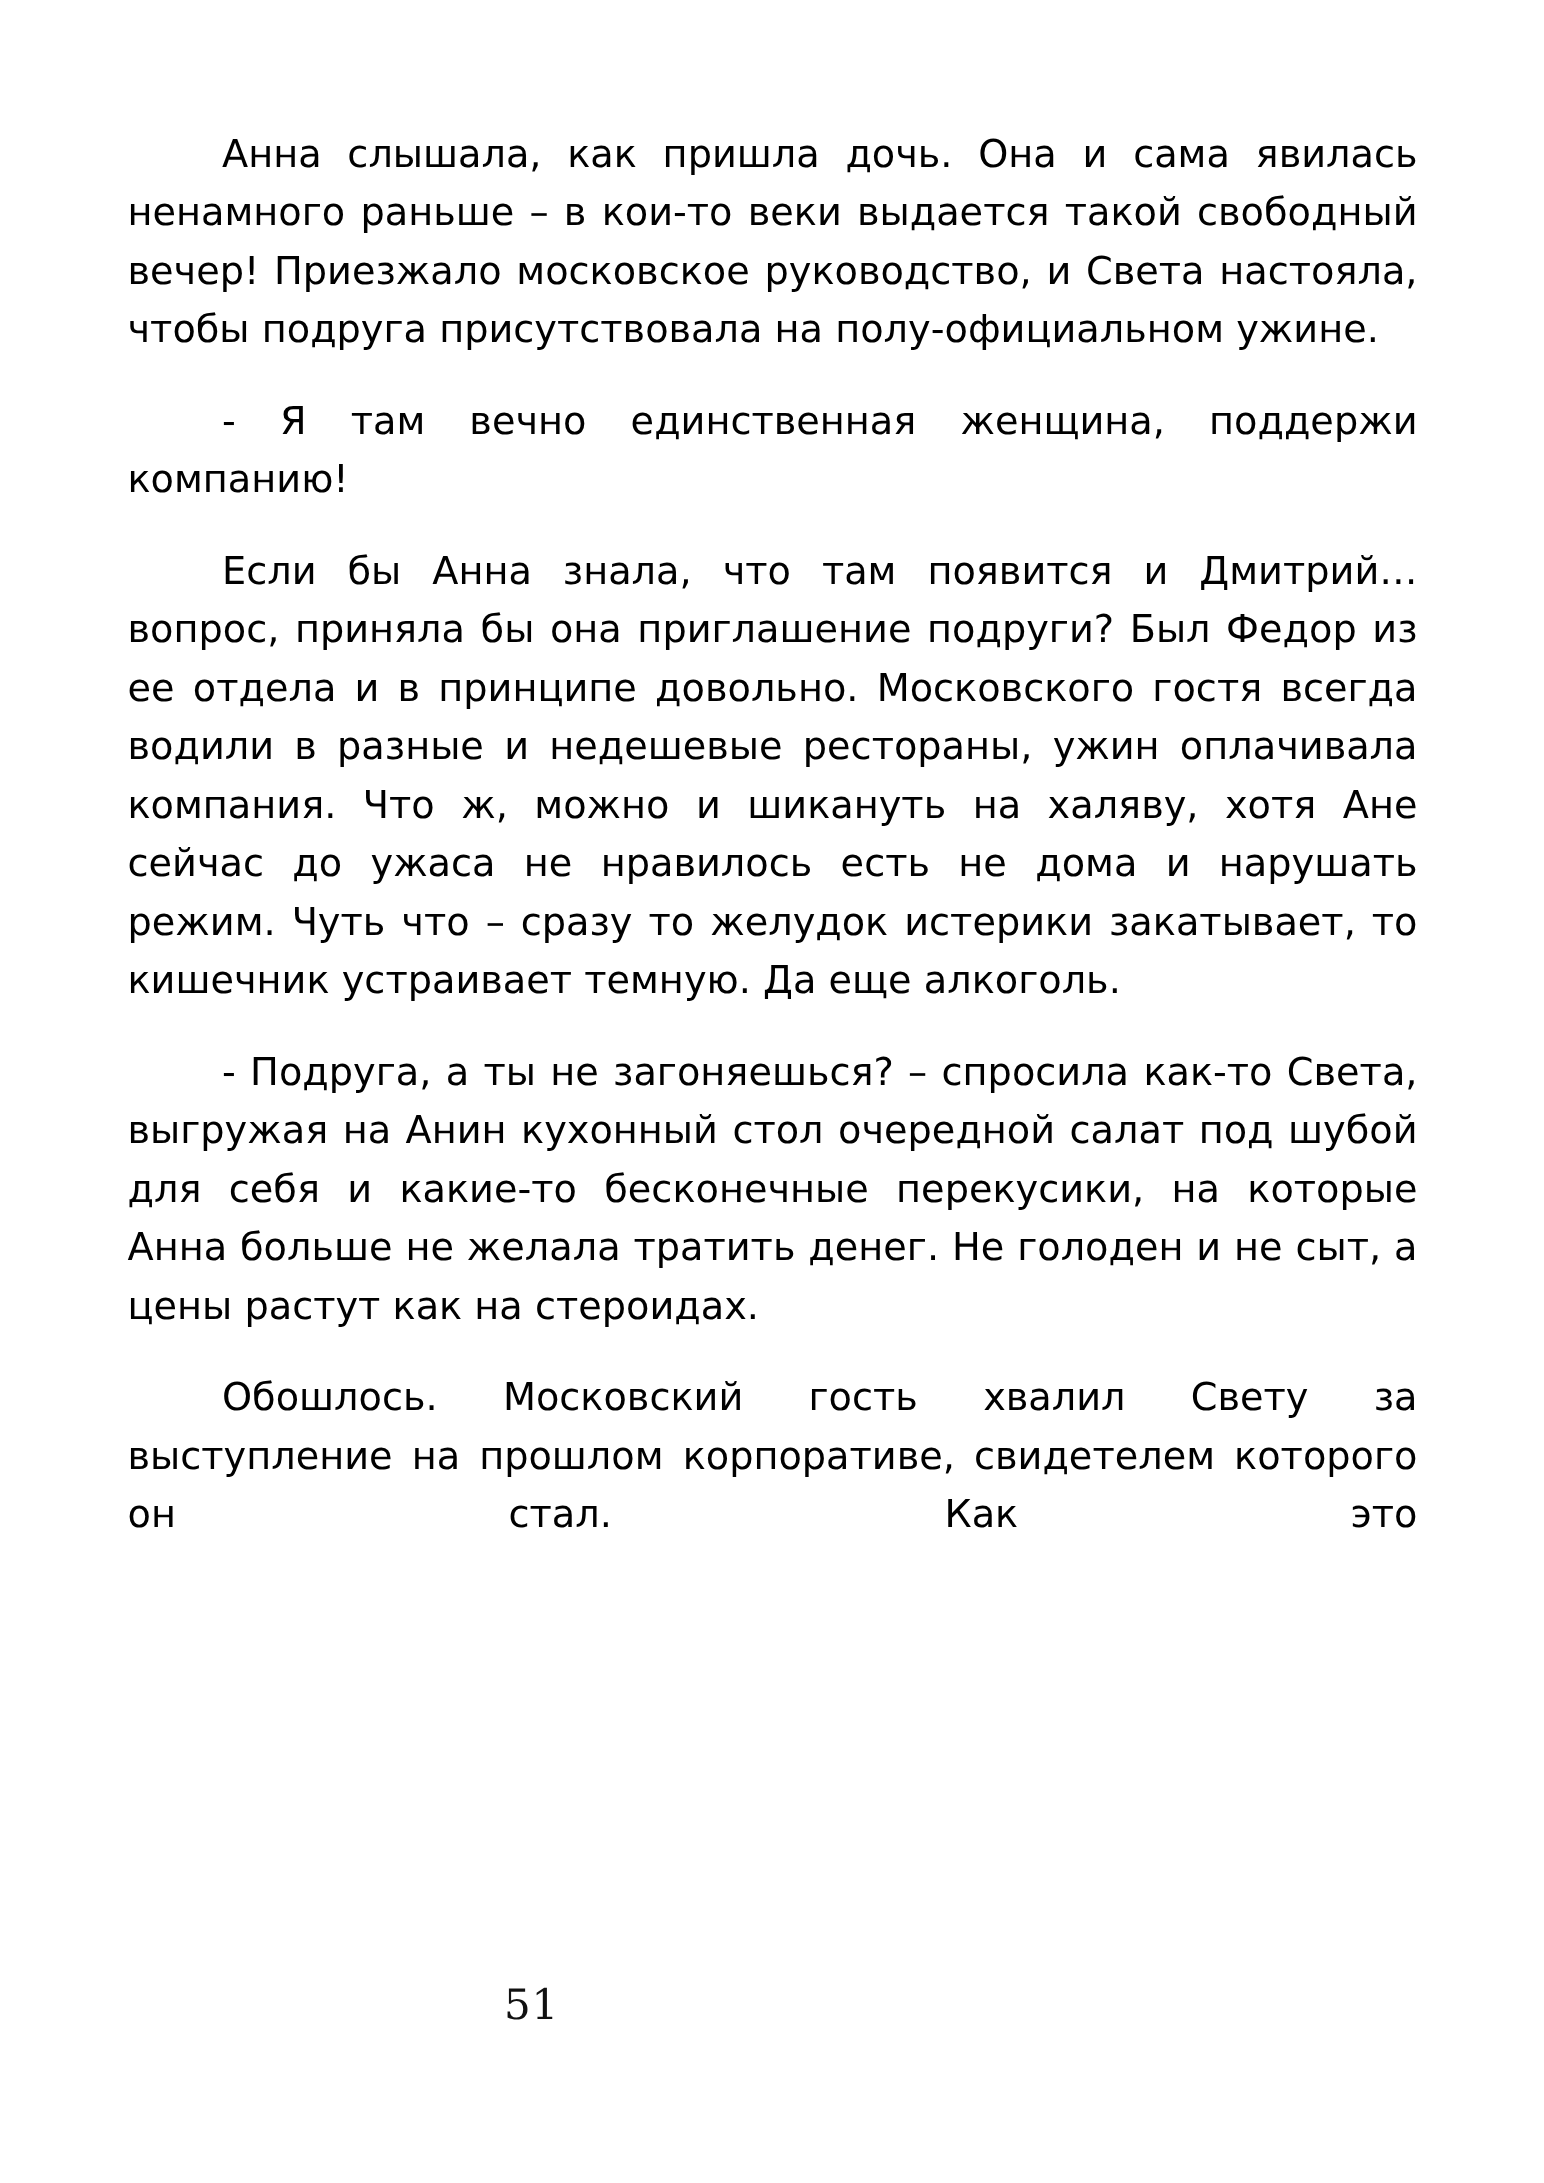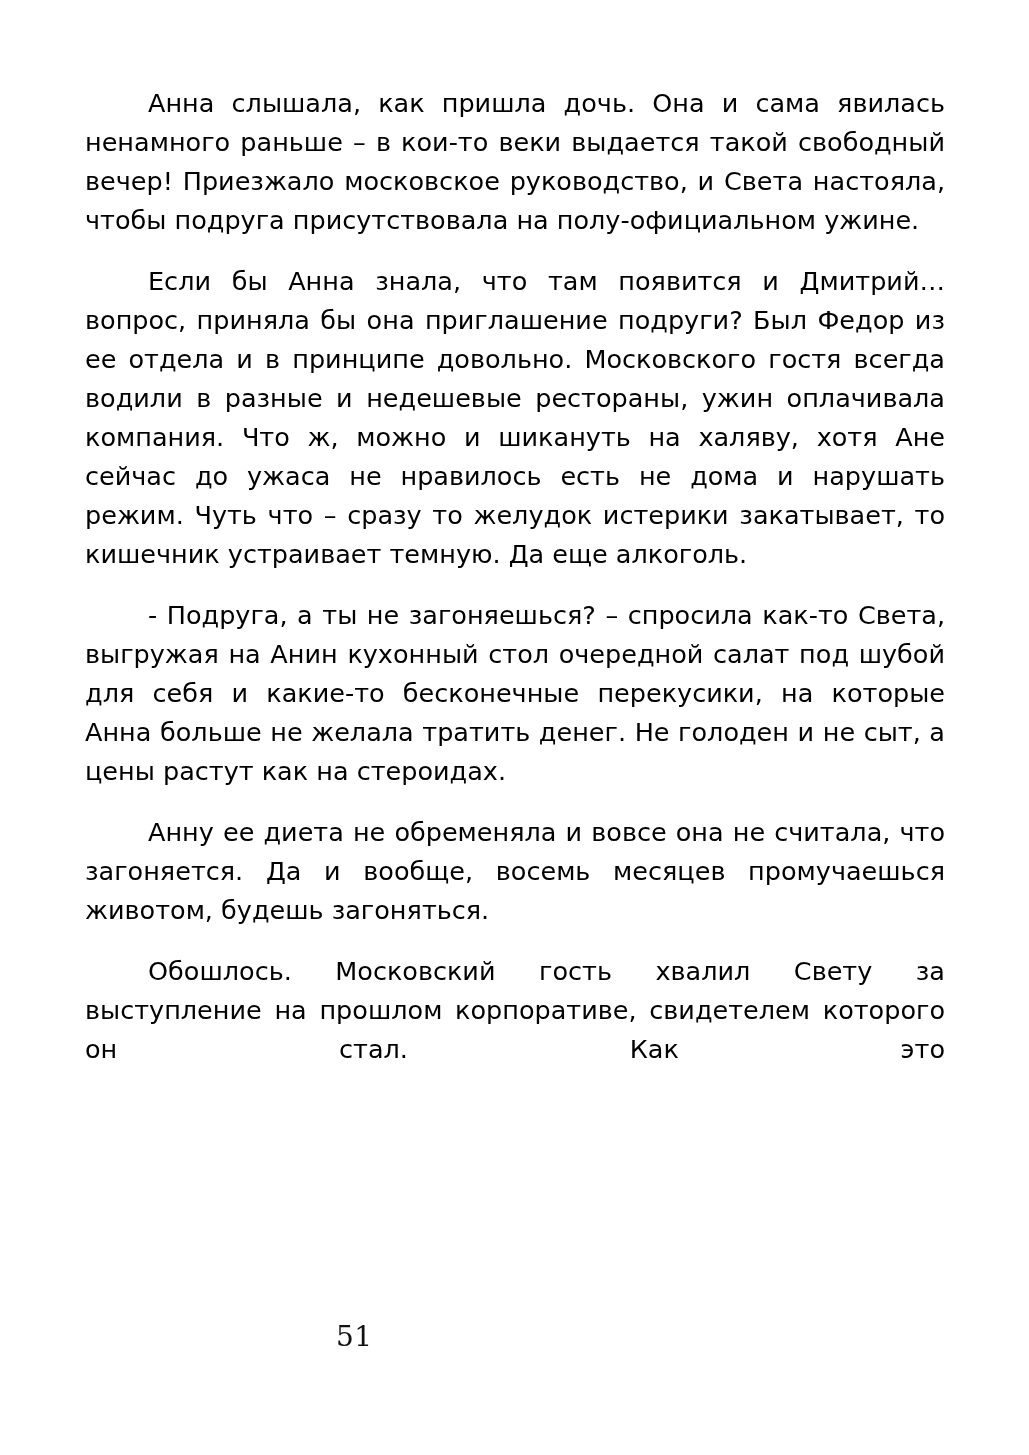--- a/index.html
+++ b/index.html
@@ -66,26 +66,26 @@
 </style>
 </head>
 <body>
 
 <div class="page">
 
   <div class="text-column">
 
     <p class="para">Анна слышала, как пришла дочь. Она и сама явилась ненамного раньше – в кои-то веки выдается такой свободный вечер! Приезжало московское руководство, и Света настояла, чтобы подруга присутствовала на полу-официальном ужине.</p>
 
+    <p class="para">- Я там вечно единственная женщина, поддержи компанию!</p>
 
     <p class="para">Если бы Анна знала, что там появится и Дмитрий… вопрос, приняла бы она приглашение подруги? Был Федор из ее отдела и в принципе довольно. Московского гостя всегда водили в разные и недешевые рестораны, ужин оплачивала компания. Что ж, можно и шикануть на халяву, хотя Ане сейчас до ужаса не нравилось есть не дома и нарушать режим. Чуть что – сразу то желудок истерики закатывает, то кишечник устраивает темную. Да еще алкоголь.</p>
 
     <p class="para">- Подруга, а ты не загоняешься? – спросила как-то Света, выгружая на Анин кухонный стол очередной салат под шубой для себя и какие-то бесконечные перекусики, на которые Анна больше не желала тратить денег. Не голоден и не сыт, а цены растут как на стероидах.</p>
 
-    <p class="para">Анну ее диета не обременяла и вовсе она не считала, что загоняется. Да и вообще, восемь месяцев промучаешься животом, будешь загоняться.</p>
 
 
 
     <p class="para continues">Обошлось. Московский гость хвалил Свету за выступление на прошлом корпоративе, свидетелем которого он стал. Как это</p>
 
   </div>
 
   <div class="page-number">51</div>
 
 </div>

